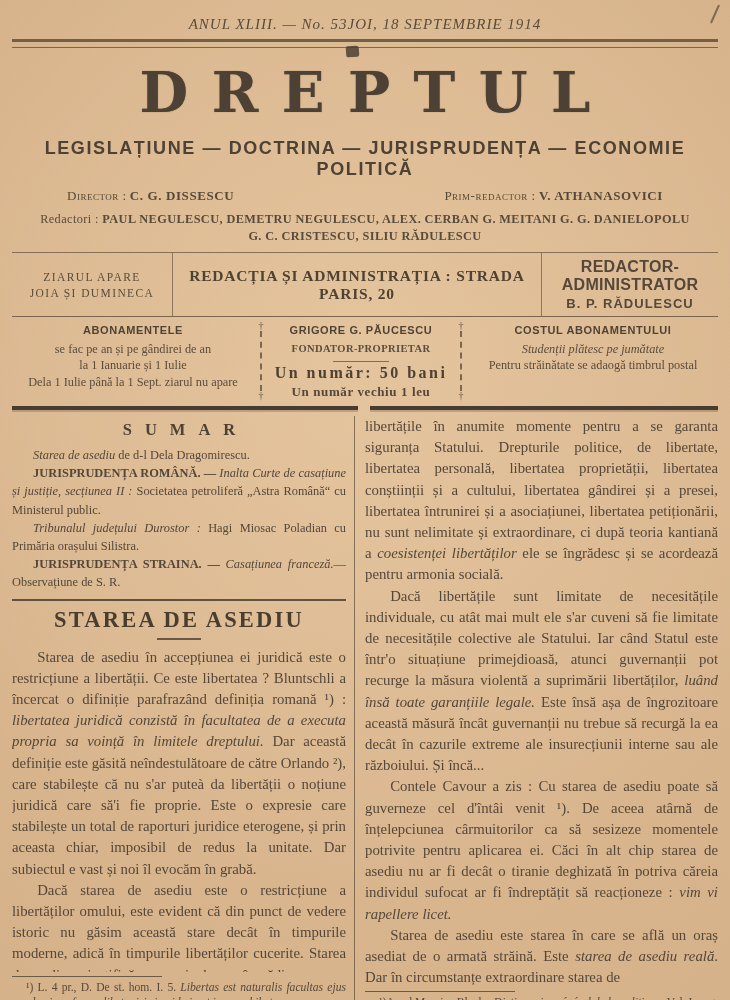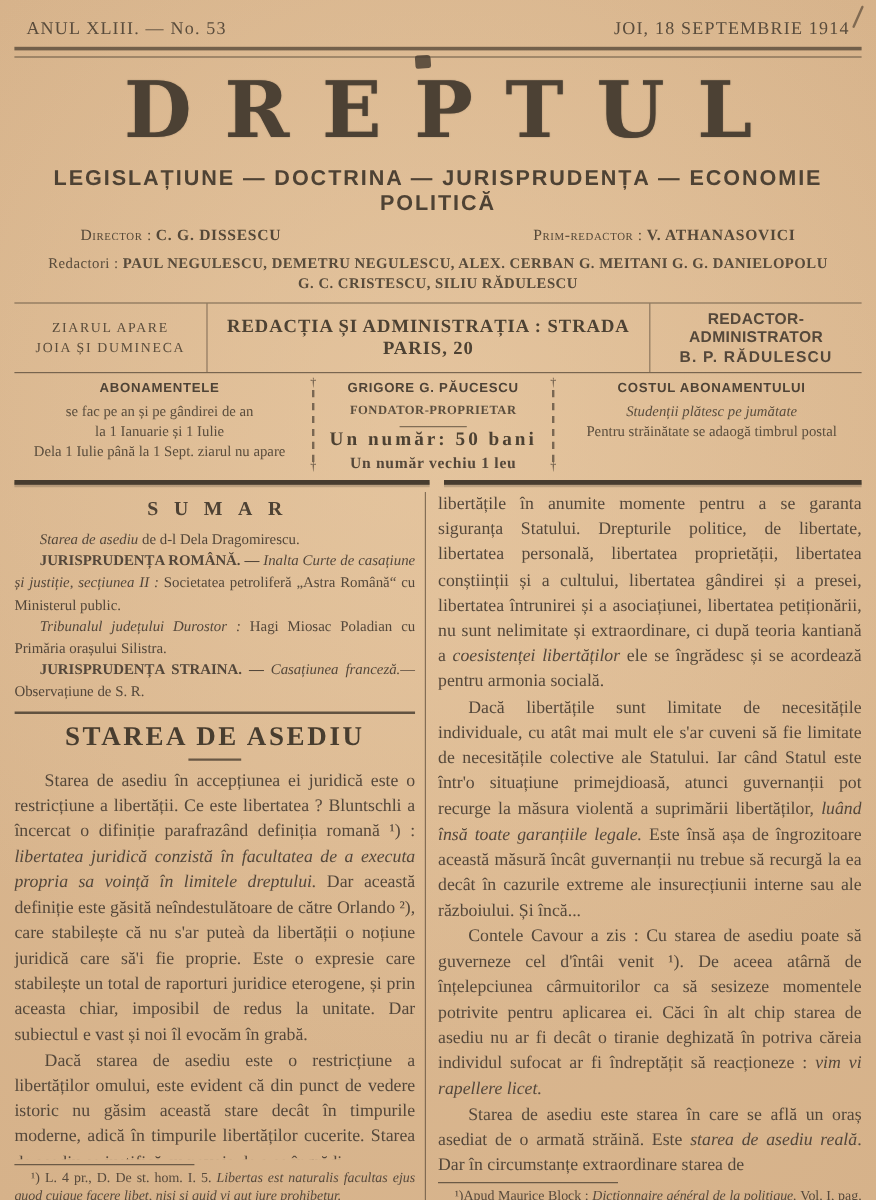--- a/index.html
+++ b/index.html
@@ -11,27 +11,27 @@
     background:
       radial-gradient(ellipse 120% 90% at 50% 35%, rgba(236,206,168,.55) 0%, rgba(216,182,142,0) 60%),
       radial-gradient(ellipse 140% 120% at 50% 50%, #dcba93 0%, #d6b28a 55%, #c9a379 100%);
   }
   .pen-mark{position:absolute;top:4px;right:14px;width:2px;height:20px;
     background:#6a5743;transform:rotate(24deg);border-radius:1px;opacity:.8;}
   .ink-blot{position:absolute;top:46px;left:346px;width:13px;height:11px;
     background:#4b4033;border-radius:2px 3px 2px 2px;opacity:.85;transform:rotate(-4deg);}
 
   
-  .issue-line{display:flex;justify-content:space-between;align-items:baseline;
-    padding:4px 10px 6px 10px;font-size:15px;letter-spacing:1px;color:#5a4c3c;}
+  .issue-line{display:flex;justify-content:center;align-items:baseline;
+    padding:4px 10px 6px 10px;font-size:15px;letter-spacing:1px;color:#5a4c3c;font-style:italic;}
   .rule-double{height:5px;border-top:3px solid rgba(80,67,52,.75);
     border-bottom:1px solid rgba(80,67,52,.7);margin:0 0 2px 0;}
   .np-title{margin:4px 0 0 0;text-align:center;
     font-family:"DejaVu Serif", serif;font-weight:700;
-    font-size:65px;line-height:80px;letter-spacing:.42em;text-indent:.42em;
+    font-size:56px;line-height:80px;letter-spacing:.42em;text-indent:.42em;
     color:#4c4134;text-shadow:0 0 1px rgba(66,55,42,.55);}
   .tagline{margin-top:6px;text-align:center;
     font-family:Liberation Sans, sans-serif;font-weight:700;
     font-size:18px;letter-spacing:1.6px;color:#4e4234;}
   .director-row{display:flex;justify-content:space-between;
     padding:8px 55px 0 55px;font-size:13px;color:#554838;}
   .director-row .lbl{font-variant:small-caps;letter-spacing:.5px;}
   .director-row b{letter-spacing:.6px;}
   .redactori{margin-top:7px;text-align:center;font-size:12.3px;font-weight:700;
     letter-spacing:.4px;color:#584b3b;line-height:17px;}
@@ -40,21 +40,21 @@
   
   .info-row{display:flex;align-items:stretch;margin-top:7px;
     border-top:1px solid rgba(86,72,56,.65);border-bottom:1px solid rgba(86,72,56,.75);}
   .info-cell{display:flex;flex-direction:column;justify-content:center;
     text-align:center;padding:5px 4px;}
   .info-left{width:152px;border-right:1px solid rgba(86,72,56,.6);
     font-size:11.5px;letter-spacing:1.4px;color:#5a4c3b;line-height:16px;}
   .info-center{flex:1;font-size:15.5px;font-weight:700;letter-spacing:.8px;color:#4e4233;}
   .info-right{width:168px;border-left:1px solid rgba(86,72,56,.6);
     font-family:"Liberation Sans", sans-serif;color:#55483a;}
-  .info-right .l1{font-size:13px;font-weight:700;letter-spacing:.3px;}
+  .info-right .l1{font-size:16px;font-weight:700;letter-spacing:.3px;}
   .info-right .l2{font-size:13px;font-weight:700;letter-spacing:1px;margin-top:2px;}
 
   
   .subs-row{display:flex;align-items:stretch;padding:5px 0 4px 0;}
   .subs-cell{display:flex;flex-direction:column;justify-content:flex-start;
     text-align:center;line-height:16.5px;}
   .subs-left{width:242px;}
   .subs-center{flex:1;}
   .subs-right{width:250px;}
   .subs-title{font-family:"Liberation Sans", sans-serif;font-weight:700;

